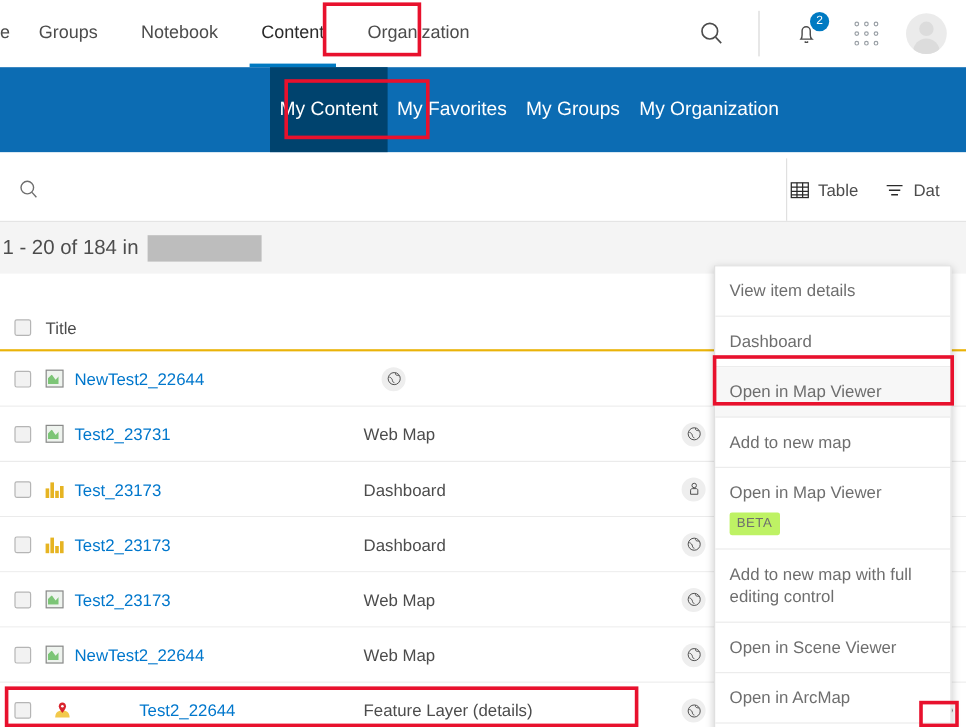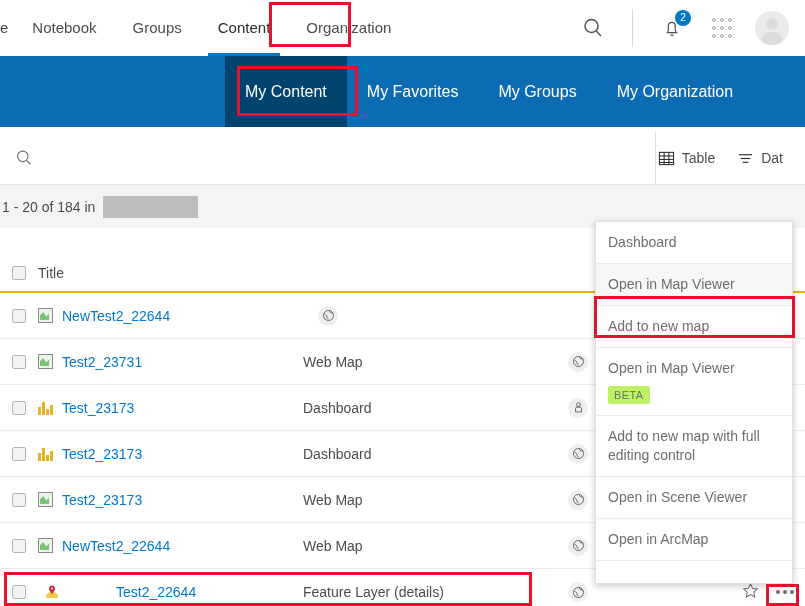--- a/index.html
+++ b/index.html
@@ -48,21 +48,21 @@
   .avatar .head { width:12px; height:12px; border-radius:50%; background:#dcdcdc; position:absolute; top:7px;}
   .avatar .body { width:22px; height:13px; border-radius:11px 11px 0 0; background:#dcdcdc; margin-bottom:0;}
 
   
   .subnav {
     position:absolute; left:0; top:56px; width:805px; height:71px;
     background:#0c6cb3; display:flex; align-items:stretch;
   }
   .subnav-pad { width:225px; }
   .subnav-item {
-    color:#ffffff; font-size:16px; padding:0 20px;
+    color:#ffffff; font-size:16px; padding:0 8px;
     display:flex; align-items:center; justify-content:flex-start;
     cursor:pointer; white-space:nowrap;
   }
   .subnav-item.active { background:#00436e; }
   .subnav-bottom {
     position:absolute; left:0; top:127px; width:805px; height:5px; background:#ffffff;
   }
 
   
   .toolbar {
@@ -76,21 +76,21 @@
     font-family:"Liberation Sans", sans-serif; background:transparent; margin-left:8px;
   }
   .toolbar-right { display:flex; align-items:center; height:100%; border-left:1px solid #e0e0e0; padding-left:2px;}
   .toolbar-btn { display:flex; align-items:center; gap:7px; font-size:14px; color:#4c4c4c; cursor:pointer; margin-right:22px; white-space:nowrap;}
 
   
   .results-bar {
     position:absolute; left:0; top:185px; width:805px; height:43px;
     background:#f4f4f4; display:flex; align-items:center; padding-left:2px;
   }
-  .results-text { font-size:14px; color:#4c4c4c; }
+  .results-text { font-size:17px; color:#4c4c4c; }
   .redacted { width:95px; height:22px; background:#bdbdbd; margin-left:8px; }
 
   
   .tbl-head {
     position:absolute; left:0; top:255px; width:805px; height:38px;
     background:#ffffff; display:flex; align-items:center;
     border-bottom:2px solid #eab308;
   }
   .cb {
     width:14px; height:14px; border:1px solid #b5b5b5; background:#f2f2f2;
@@ -168,24 +168,24 @@
 <body>
 
 <div id="app">
 
   <div class="topnav">
     <div class="topnav-links">
       <div class="topnav-link truncated">
           <span>e</span>
         </div>
       <div class="topnav-link">
+          <span>Groups</span>
+        </div>
+      <div class="topnav-link">
           <span>Notebook</span>
-        </div>
-      <div class="topnav-link">
-          <span>Groups</span>
         </div>
       <div class="topnav-link active">
           <span>Content</span>
         </div>
       <div class="topnav-link">
           <span>Organization</span>
         </div>
     </div>
     <div class="topnav-spacer"></div>
     <div class="topnav-right">
@@ -446,20 +446,23 @@
             <i></i>
             <i></i>
           </span>
       </div>
     </div>
 
   </div>
 
   <div class="ctx">
     <div class="ctx-item">
+        <span>View item details</span>
+      </div>
+    <div class="ctx-item">
         <span>Dashboard</span>
       </div>
     <div class="ctx-item hl">
         <span>Open in Map Viewer</span>
       </div>
     <div class="ctx-item">
         <span>Add to new map</span>
       </div>
     <div class="ctx-item">
       <span>Open in Map Viewer</span>

